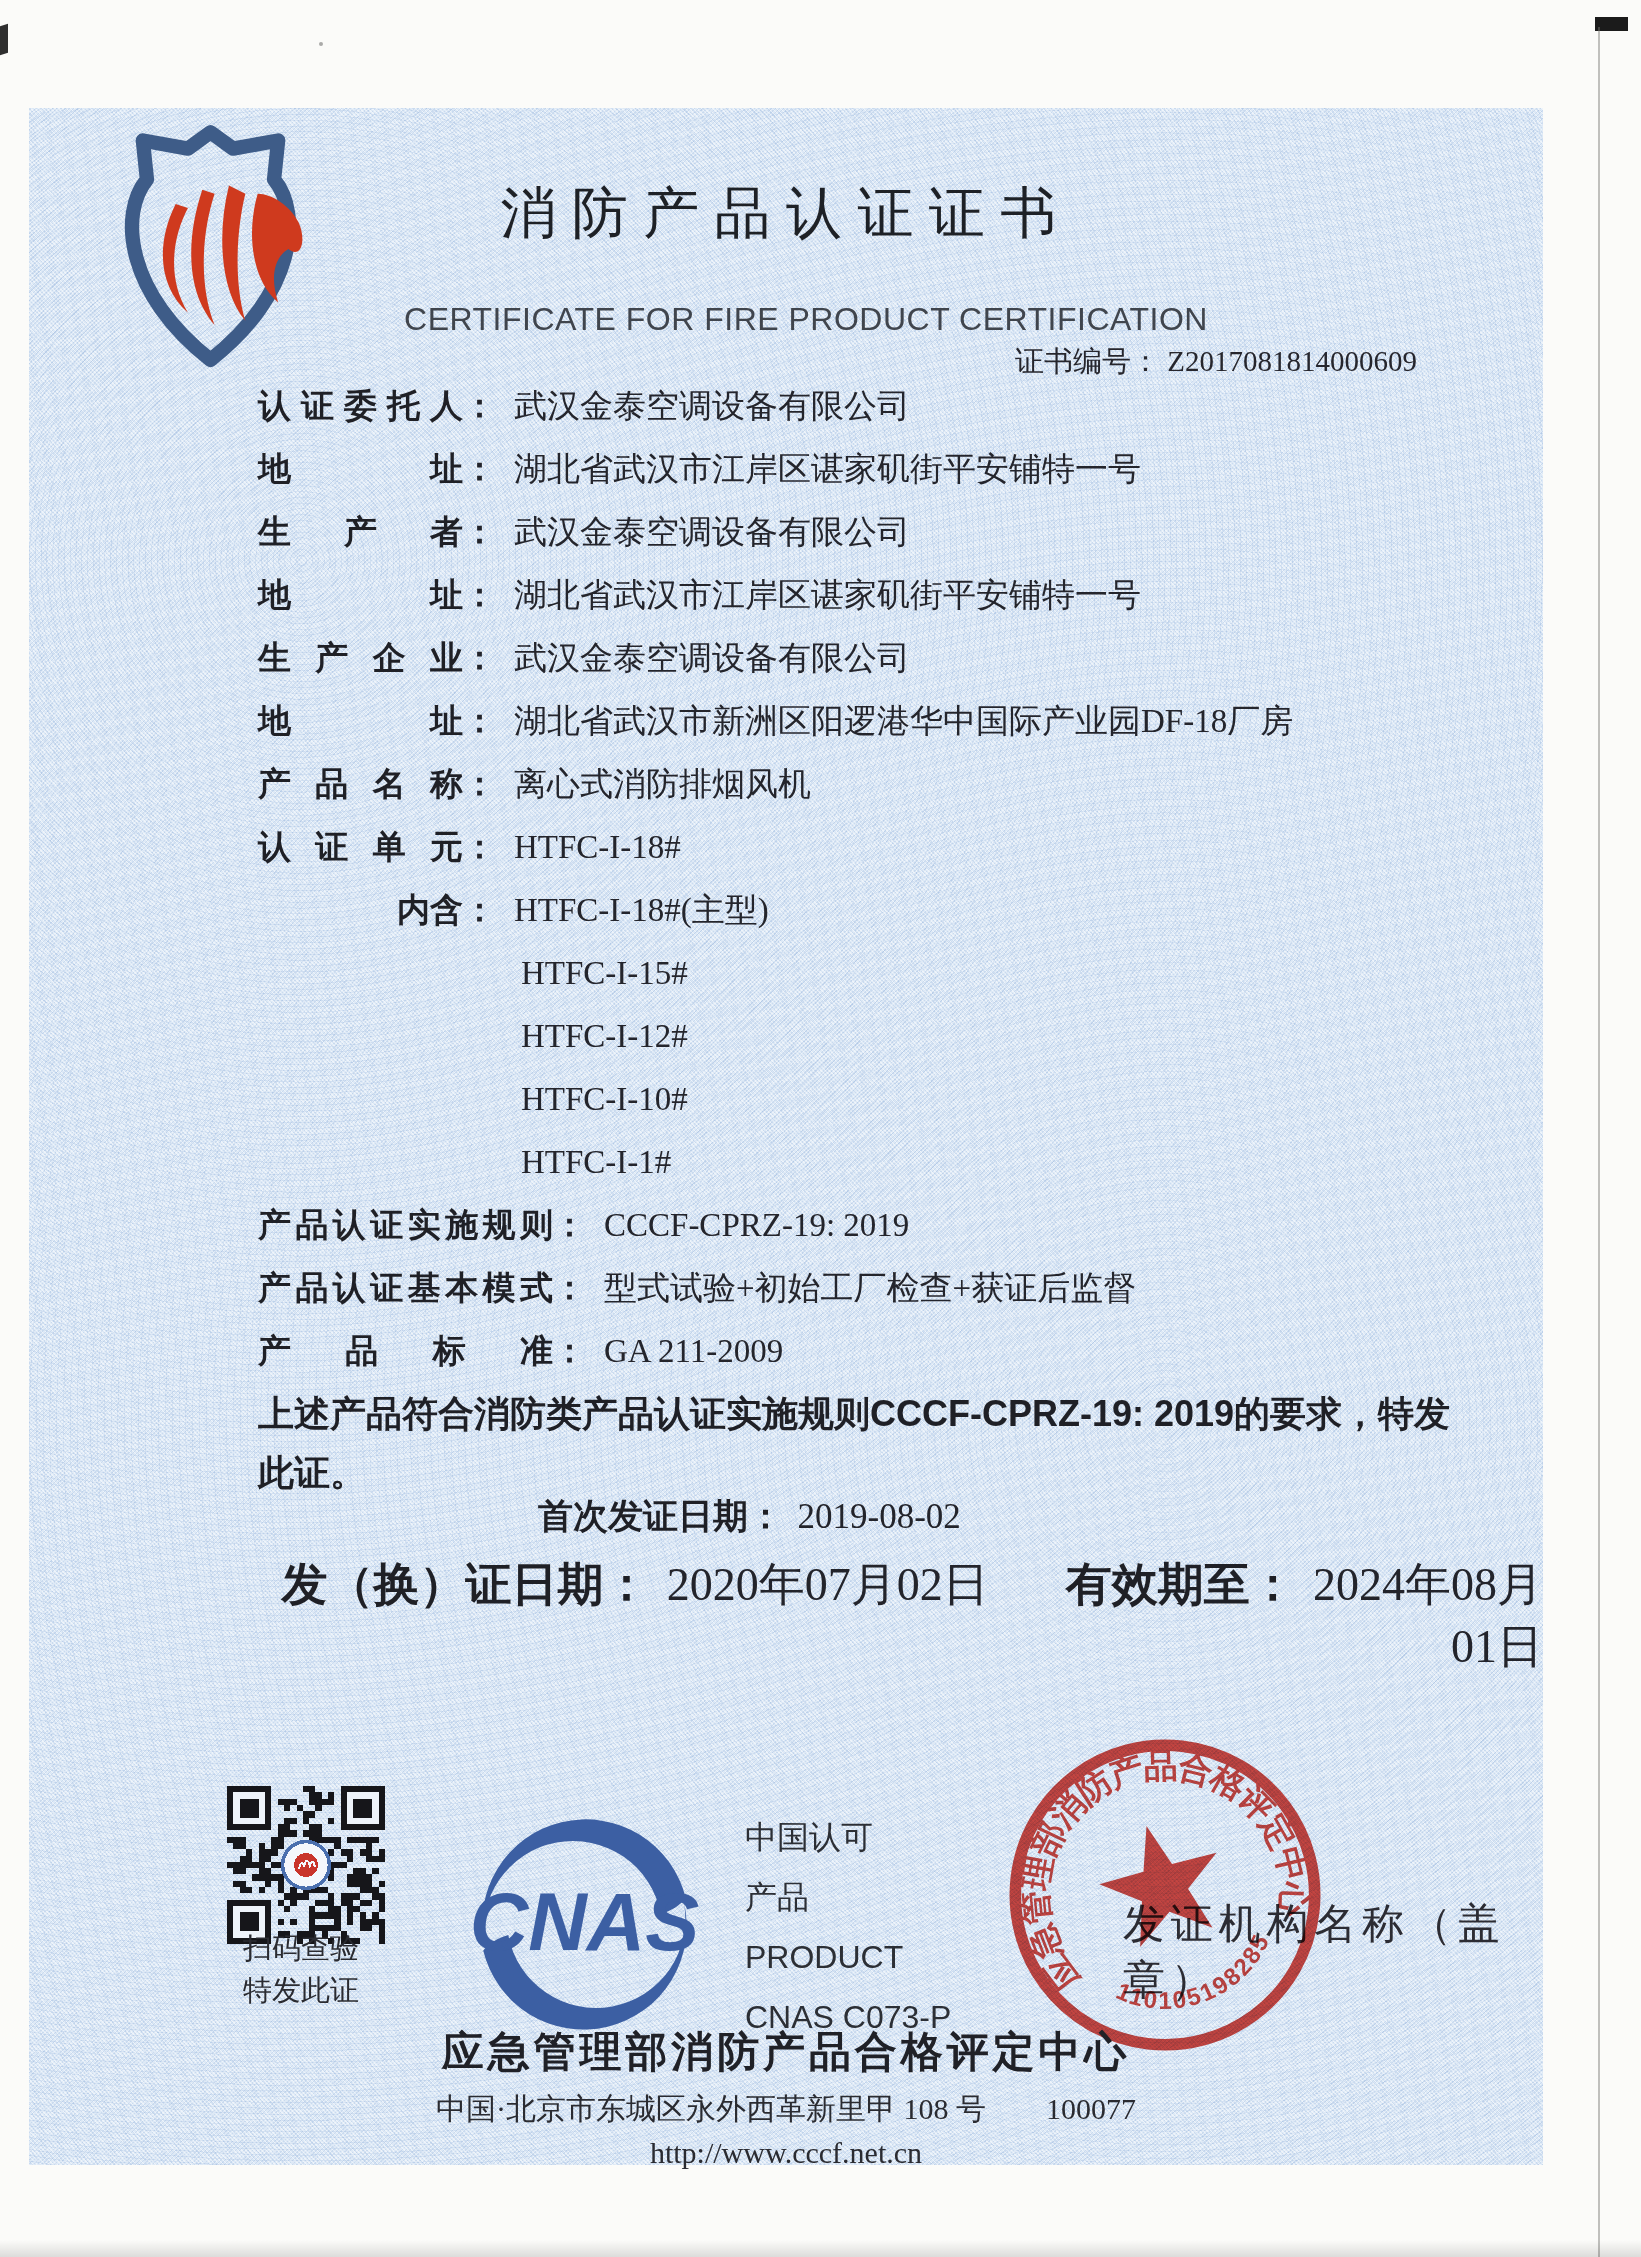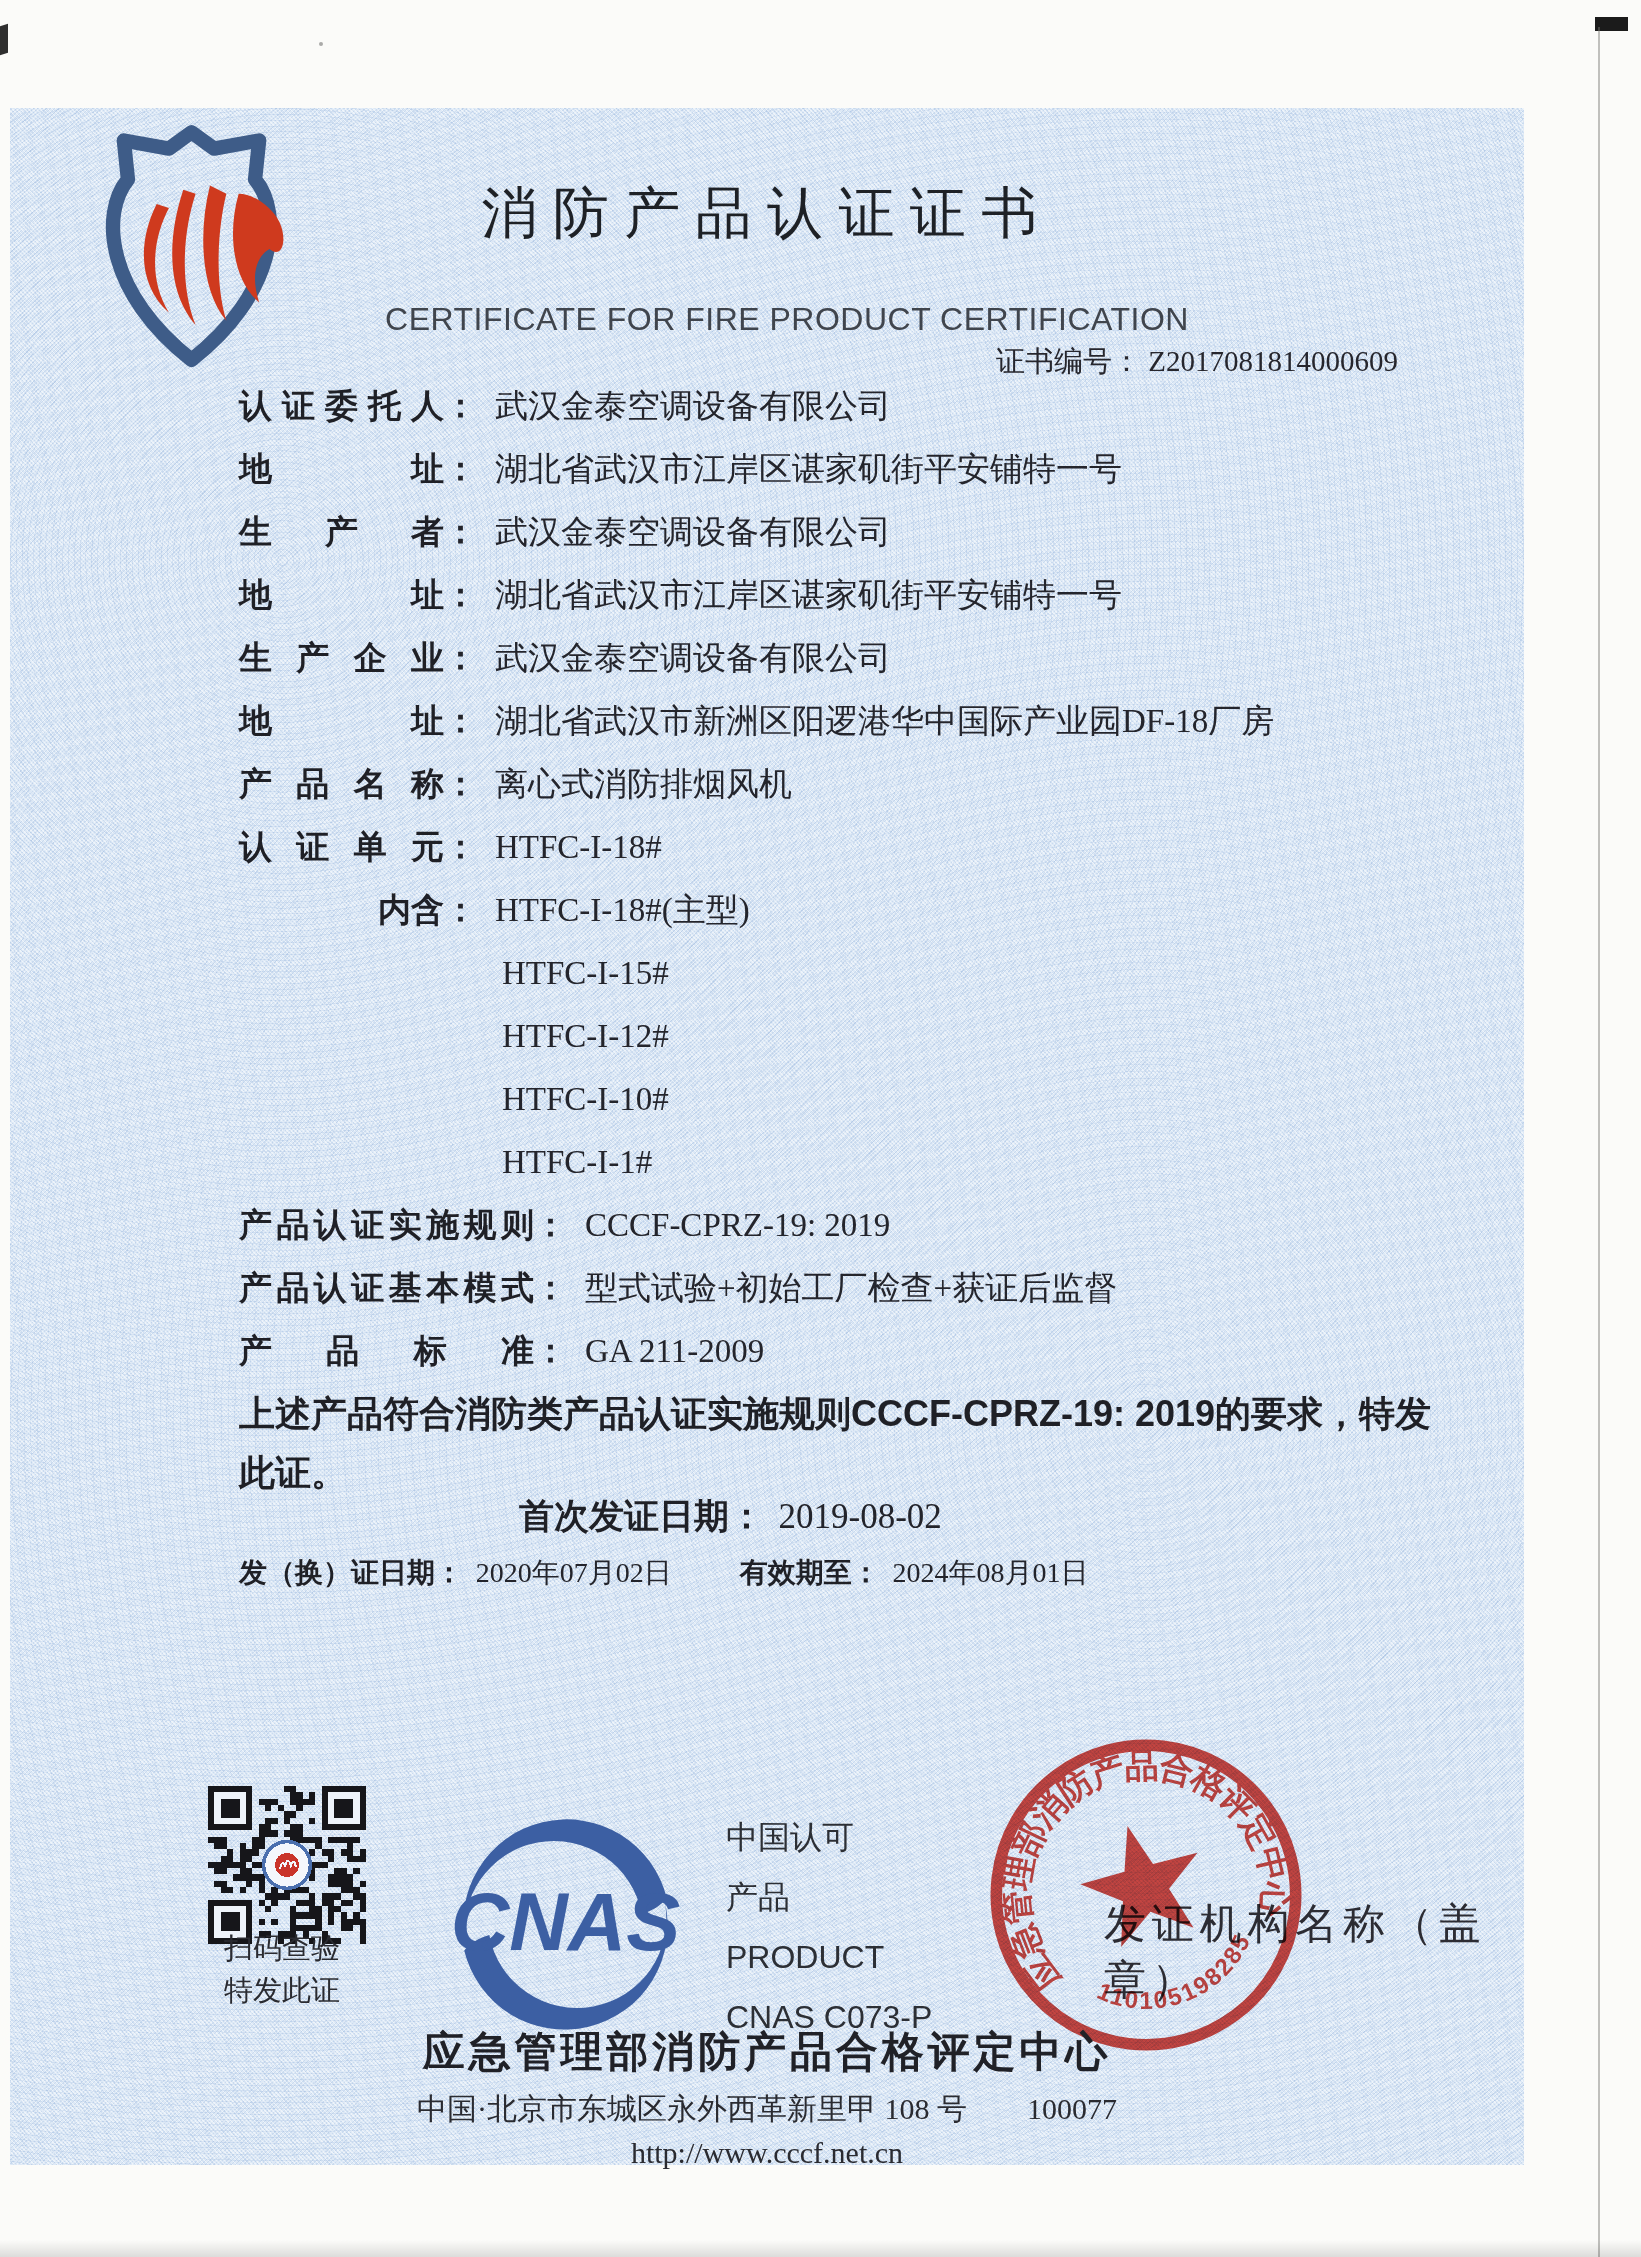--- a/index.html
+++ b/index.html
@@ -18,21 +18,21 @@
   }
   .page::after{content:"";position:absolute;left:0;right:0;bottom:0;height:17.4px;
     background:linear-gradient(to top,rgba(0,0,0,.12),rgba(0,0,0,0));pointer-events:none;}
   .paper-edge{position:absolute;top:27px;bottom:0;left:1598px;width:1.9px;background:rgba(120,120,115,.45);}
   .mark-tr{position:absolute;left:1595px;top:17.4px;width:33px;height:13.5px;background:#1b1b1b;}
   .mark-tl{position:absolute;left:0;top:25px;width:7.7px;height:29px;background:#2f2f2f;transform:skewY(-18deg);}
   .dot{position:absolute;width:3.9px;height:3.9px;border-radius:50%;background:rgba(90,90,90,.5);}
 
   
   .cert{
-    position:absolute;left:10px;top:108px;width:1514px;height:2057px;
+    position:absolute;left:29px;top:108px;width:1514px;height:2057px;
     background-color:var(--cert-bg);
     background-image:
       repeating-radial-gradient(circle at 18% 22%, rgba(255,255,255,0) 0 4.8px, rgba(125,160,210,.16) 4.8px 5.8px),
       repeating-radial-gradient(circle at 75% 64%, rgba(255,255,255,0) 0 5.8px, rgba(125,160,210,.13) 5.8px 6.8px),
       repeating-linear-gradient(47deg, rgba(255,255,255,.5) 0 1px, rgba(255,255,255,0) 1px 2.9px),
       repeating-linear-gradient(-43deg, rgba(110,150,205,.18) 0 1px, rgba(110,150,205,0) 1px 2.9px);
     color:var(--ink);
   }
   .abs{position:absolute;}
   .sans{font-family:"Liberation Sans",sans-serif;}
@@ -50,21 +50,21 @@
     font-family:"Liberation Sans",sans-serif;font-weight:700;color:#1f2026;}
   .frow .lbl.wide{width:295px;}
   .frow .lbl.compact{text-align-last:right;}
   .frow .colon{font-family:"Liberation Sans",sans-serif;font-weight:700;width:33px;display:inline-block;}
   .frow .val{margin-left:18px;font-family:"Liberation Serif",serif;color:#24252c;}
   .frow.cont{padding-left:245px;}
 
   .statement{left:229px;top:1276px;width:1202px;font-size:36px;line-height:59px;
     font-family:"Liberation Sans",sans-serif;font-weight:700;color:#1f2026;white-space:normal;}
   .date-first{left:509px;top:1385px;font-size:35px;}
-  .date-line{left:229px;top:1446px;font-size:28px;}
+  .date-line{left:229px;top:1446px;font-size:46px;text-align:right;}
   .dlabel{font-family:"Liberation Sans",sans-serif;font-weight:700;color:#1f2026;}
   .dval{font-family:"Liberation Serif",serif;margin-left:5.8px;}
   .gap56{display:inline-block;width:54px;}
 
   .notice{left:0;width:100%;top:1524px;text-align:center;font-size:36px;line-height:60px;
     font-family:"Liberation Sans",sans-serif;font-weight:700;color:#1f2026;}
 
   .qr{left:198px;top:1678px;width:158px;height:158px;}
   .qr svg{width:100%;height:100%;}
   .qr-cap{left:214px;top:1819px;font-size:29px;line-height:42px;

